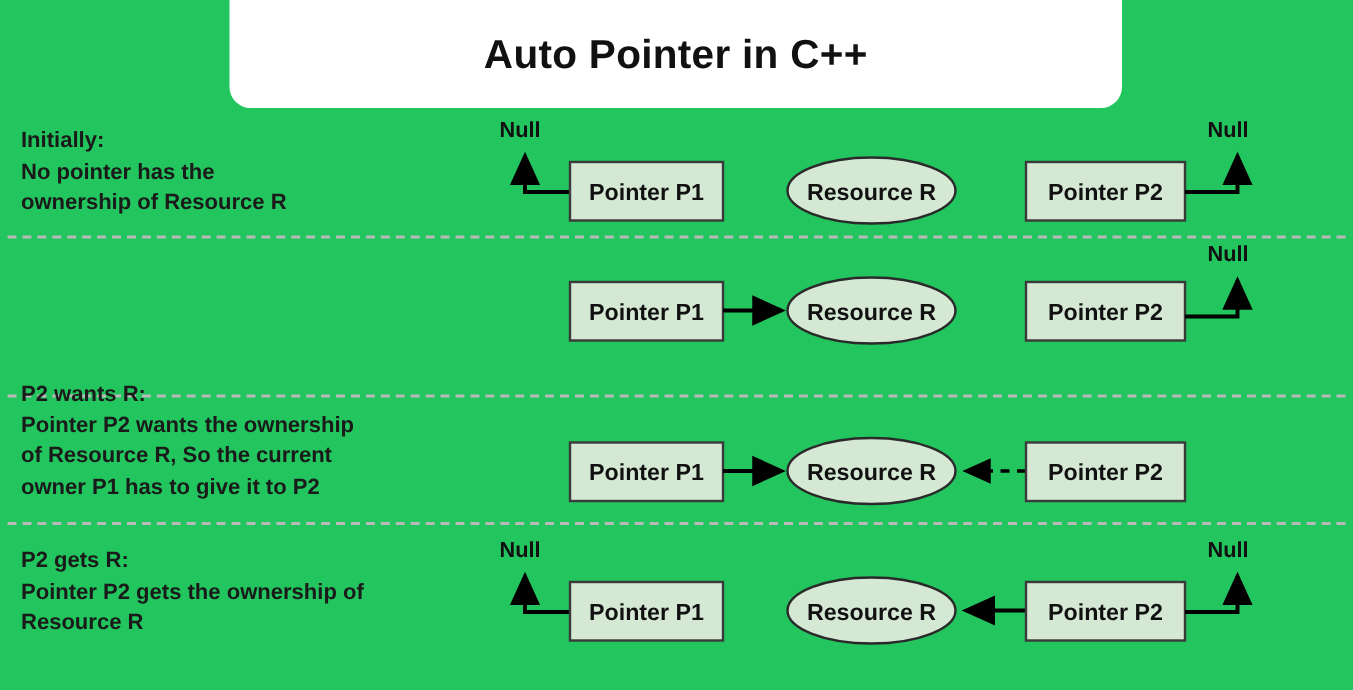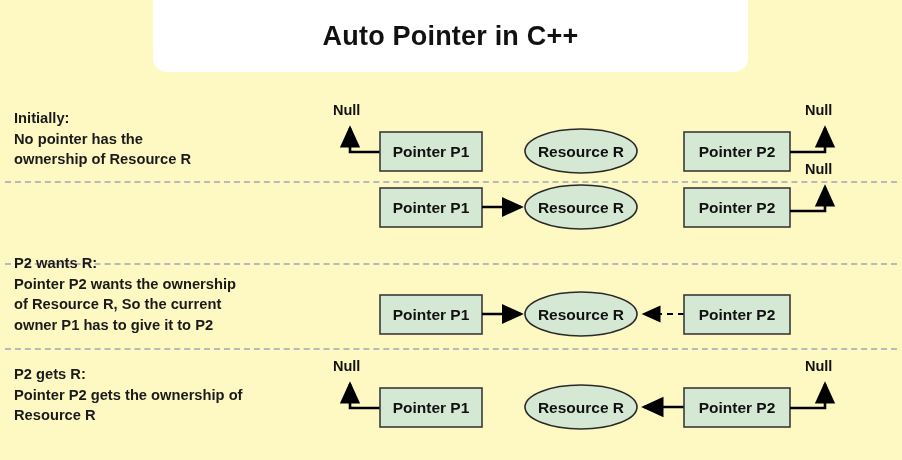--- a/index.html
+++ b/index.html
@@ -10,21 +10,21 @@
     width: 902px;
     height: 460px;
     background: #f2f2f2;
     font-family: "Liberation Sans", sans-serif;
     overflow: hidden;
   }
   #page {
     position: relative;
     width: 902px;
     height: 460px;
-    background: #fef9c3;
+    background: #22c55e;
   }
   
   #title-card {
     position: absolute;
     left: 153px;
     top: -4px;
     width: 595px;
     height: 76px;
     background: #ffffff;
     border-bottom-left-radius: 14px;
@@ -112,21 +112,21 @@
 </style>
 </head>
 <body>
 
 <div id="page">
 
   <div id="title-card">
     <div id="title-text">Auto Pointer in C++</div>
   </div>
 
-  <div class="row" style="top:78px; height:79px;margin-top:24px;">
+  <div class="row" style="top:78px; height:79px;">
     <div class="row-text" style="top:6px;">Initially:
 No pointer has the
 ownership of Resource R</div>
 
     <div class="diagram" style="top:0;">
       <svg width="582" height="79" viewBox="0 0 582 79" xmlns="http://www.w3.org/2000/svg">
         <defs>
           <marker id="ah1" markerWidth="9" markerHeight="9" refX="7.5" refY="4.5" orient="auto">
             <path d="M0,0.6 L8.6,4.5 L0,8.4 z" class="arrowfill"></path>
           </marker>

